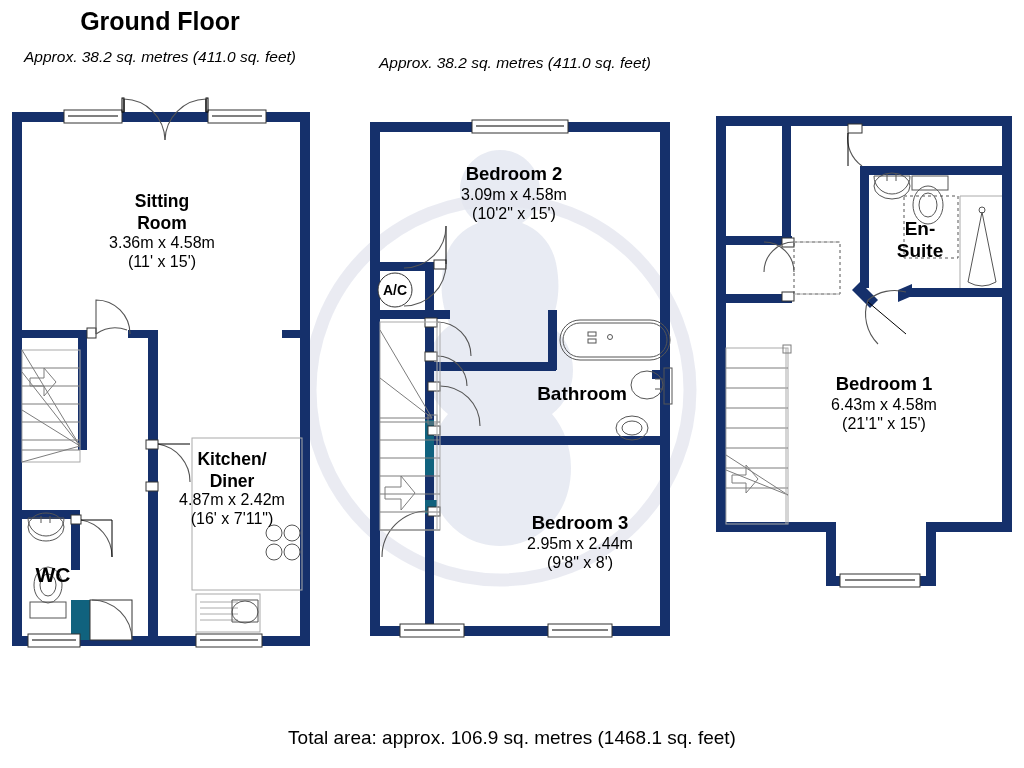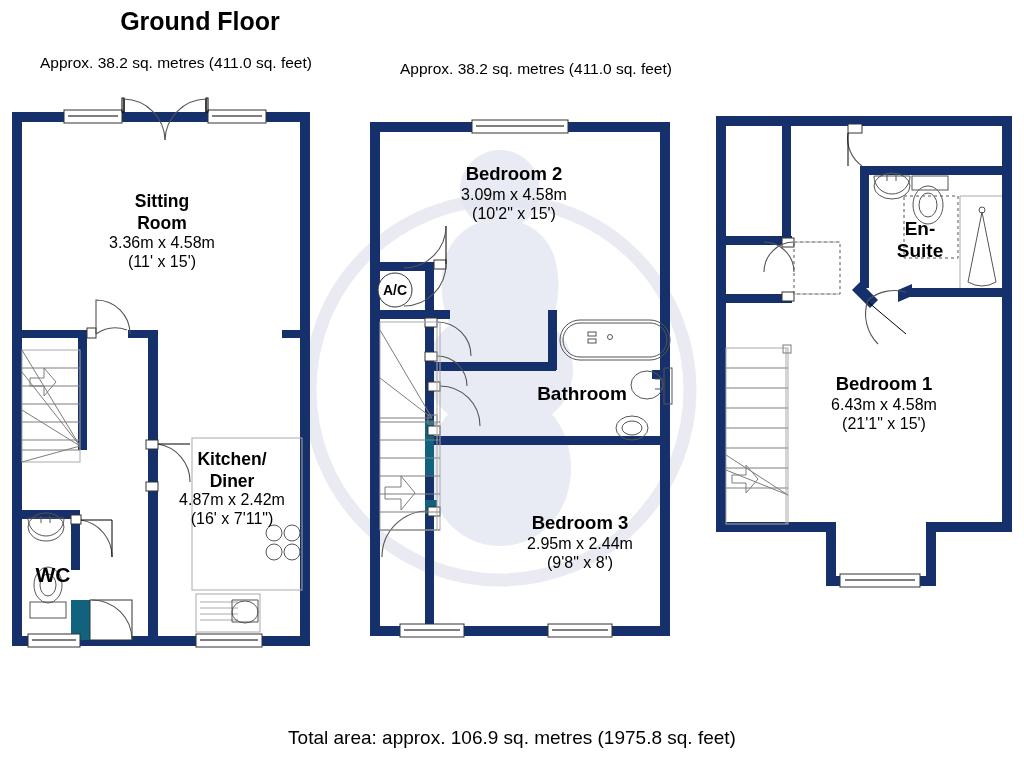--- a/index.html
+++ b/index.html
@@ -17,25 +17,26 @@
   .floor-title{
     font-weight:bold;
     font-size:25px;
     text-align:center;
     letter-spacing:0px;
     line-height:1.05;
     white-space:nowrap;
   }
   .floor-sub{
     font-size:15.5px;
-    text-align:left;
+    text-align:center;
     white-space:nowrap;
-    margin-top:20px;
+    margin-top:14px;
+    font-style:italic;
   }
-  .floor-head{position:absolute;padding-left:40px;}
+  .floor-head{position:absolute;}
 
   .footer{
     position:absolute;
     left:0;right:0;
     bottom:16px;
     text-align:center;
     font-size:19px;
     line-height:1.45;
   }
   .footer div{white-space:nowrap;}
@@ -405,16 +406,16 @@
       <text class="nm" x="920" y="235" text-anchor="middle" style="font-size:19px;">En-</text>
       <text class="nm" x="920" y="257" text-anchor="middle" style="font-size:19px;">Suite</text>
 
       <text class="nm" x="884" y="390" text-anchor="middle" style="font-size:18.5px;">Bedroom 1</text>
       <text class="dm" x="884" y="410" text-anchor="middle">6.43m x 4.58m</text>
       <text class="dm" x="884" y="429" text-anchor="middle">(21'1" x 15')</text>
     </g>
   </svg>
 
   <div class="footer">
-    <div>Total area: approx. 106.9 sq. metres (1975.8 sq. feet)</div>
+    <div>Total area: approx. 106.9 sq. metres (1468.1 sq. feet)</div>
   </div>
 
 </div>
 
 </body></html>

